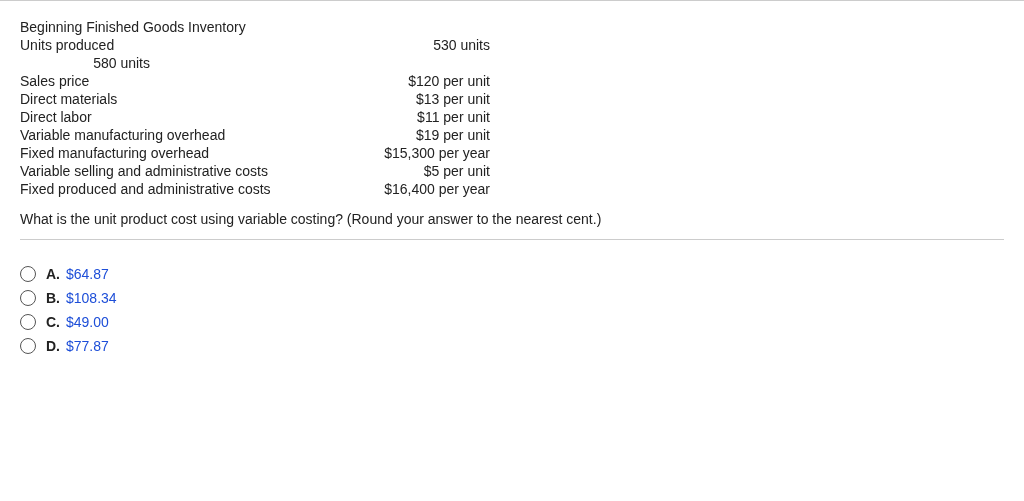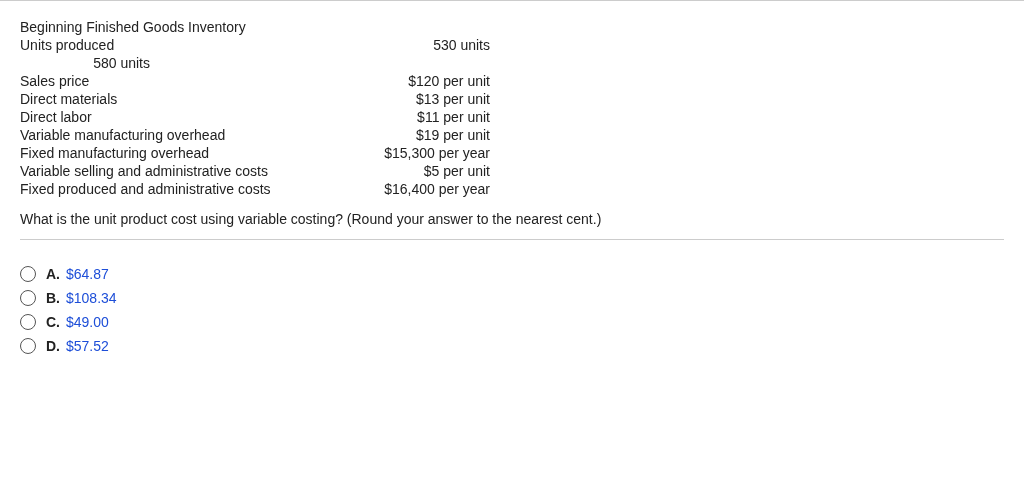--- a/index.html
+++ b/index.html
@@ -153,15 +153,15 @@
       <span class="answer-value">$108.34</span>
     </div>
     <div class="answer-option">
       <span class="radio-circle"></span>
       <span class="answer-letter">C.</span>
       <span class="answer-value">$49.00</span>
     </div>
     <div class="answer-option">
       <span class="radio-circle"></span>
       <span class="answer-letter">D.</span>
-      <span class="answer-value">$57.52</span>
+      <span class="answer-value">$77.87</span>
     </div>
   </div>
 
 </body></html>

